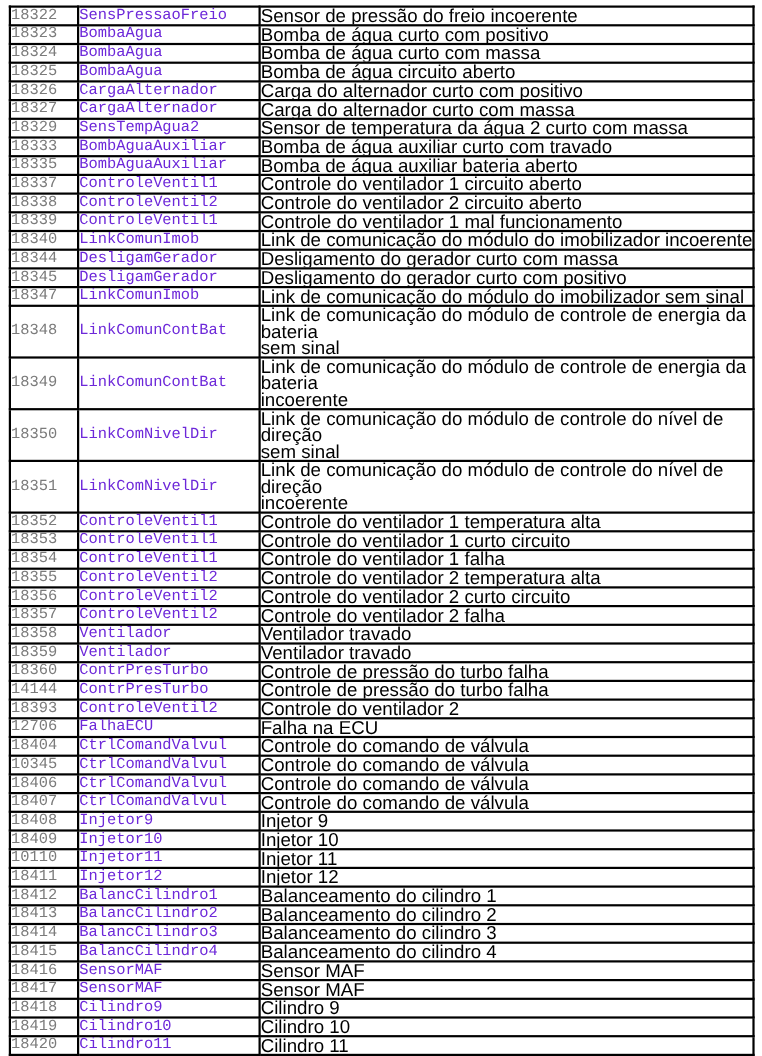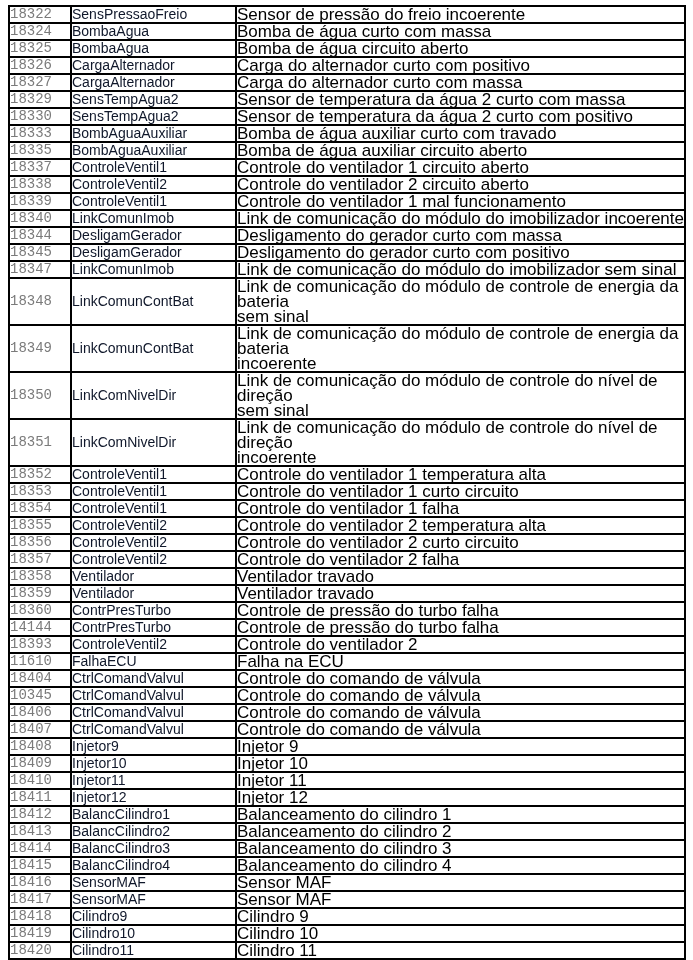--- a/index.html
+++ b/index.html
@@ -32,24 +32,24 @@
     width: 60px;
     font-family: "Liberation Mono", monospace;
     font-size: 14px;
     line-height: 15px;
     color: #7b7b7b;
     padding-left: 10px;
     white-space: nowrap;
   }
   td.cell-ident {
     width: 161px;
-    font-family: Liberation Sans, sans-serif;
+    font-family: Liberation Mono, monospace;
     font-size: 14px;
     line-height: 15px;
-    color: #0f172a;
+    color: #6d28d9;
     padding-left: 13px;
     white-space: nowrap;
   }
   td.cell-desc {
     font-family: "Liberation Sans", sans-serif;
     font-size: 17px;
     line-height: 15px;
     color: #000000;
     padding-left: 6px;
     padding-right: 3px;
@@ -65,20 +65,25 @@
     <col style="width:165px">
     <col>
   </colgroup>
   <tbody id="fault-rows">
   <tr>
     <td class="cell-code">18322</td>
     <td class="cell-ident">SensPressaoFreio</td>
     <td class="cell-desc">Sensor de pressão do freio incoerente</td>
   </tr>
 
+  <tr>
+    <td class="cell-code">18323</td>
+    <td class="cell-ident">BombaAgua</td>
+    <td class="cell-desc">Bomba de água curto com positivo</td>
+  </tr>
 
   <tr>
     <td class="cell-code">18324</td>
     <td class="cell-ident">BombaAgua</td>
     <td class="cell-desc">Bomba de água curto com massa</td>
   </tr>
 
   <tr>
     <td class="cell-code">18325</td>
     <td class="cell-ident">BombaAgua</td>
@@ -96,38 +101,33 @@
     <td class="cell-ident">CargaAlternador</td>
     <td class="cell-desc">Carga do alternador curto com massa</td>
   </tr>
 
   <tr>
     <td class="cell-code">18329</td>
     <td class="cell-ident">SensTempAgua2</td>
     <td class="cell-desc">Sensor de temperatura da água 2 curto com massa</td>
   </tr>
 
-  <tr>
-    <td class="cell-code">18330</td>
-    <td class="cell-ident">SensTempAgua2</td>
-    <td class="cell-desc">Sensor de temperatura da água 2 curto com positivo</td>
-  </tr>
 
 
   <tr>
     <td class="cell-code">18333</td>
     <td class="cell-ident">BombAguaAuxiliar</td>
     <td class="cell-desc">Bomba de água auxiliar curto com travado</td>
   </tr>
 
 
   <tr>
     <td class="cell-code">18335</td>
     <td class="cell-ident">BombAguaAuxiliar</td>
-    <td class="cell-desc">Bomba de água auxiliar circuito aberto</td>
+    <td class="cell-desc">Bomba de água auxiliar bateria aberto</td>
   </tr>
 
   <tr>
     <td class="cell-code">18337</td>
     <td class="cell-ident">ControleVentil1</td>
     <td class="cell-desc">Controle do ventilador 1 circuito aberto</td>
   </tr>
 
   <tr>
     <td class="cell-code">18338</td>
@@ -253,21 +253,21 @@
     <td class="cell-desc">Controle de pressão do turbo falha</td>
   </tr>
 
   <tr>
     <td class="cell-code">18393</td>
     <td class="cell-ident">ControleVentil2</td>
     <td class="cell-desc">Controle do ventilador 2</td>
   </tr>
 
   <tr>
-    <td class="cell-code">11610</td>
+    <td class="cell-code">12706</td>
     <td class="cell-ident">FalhaECU</td>
     <td class="cell-desc">Falha na ECU</td>
   </tr>
 
   <tr>
     <td class="cell-code">18404</td>
     <td class="cell-ident">CtrlComandValvul</td>
     <td class="cell-desc">Controle do comando de válvula</td>
   </tr>
 
@@ -295,21 +295,21 @@
     <td class="cell-desc">Injetor 9</td>
   </tr>
 
   <tr>
     <td class="cell-code">18409</td>
     <td class="cell-ident">Injetor10</td>
     <td class="cell-desc">Injetor 10</td>
   </tr>
 
   <tr>
-    <td class="cell-code">18410</td>
+    <td class="cell-code">10110</td>
     <td class="cell-ident">Injetor11</td>
     <td class="cell-desc">Injetor 11</td>
   </tr>
 
   <tr>
     <td class="cell-code">18411</td>
     <td class="cell-ident">Injetor12</td>
     <td class="cell-desc">Injetor 12</td>
   </tr>
 

